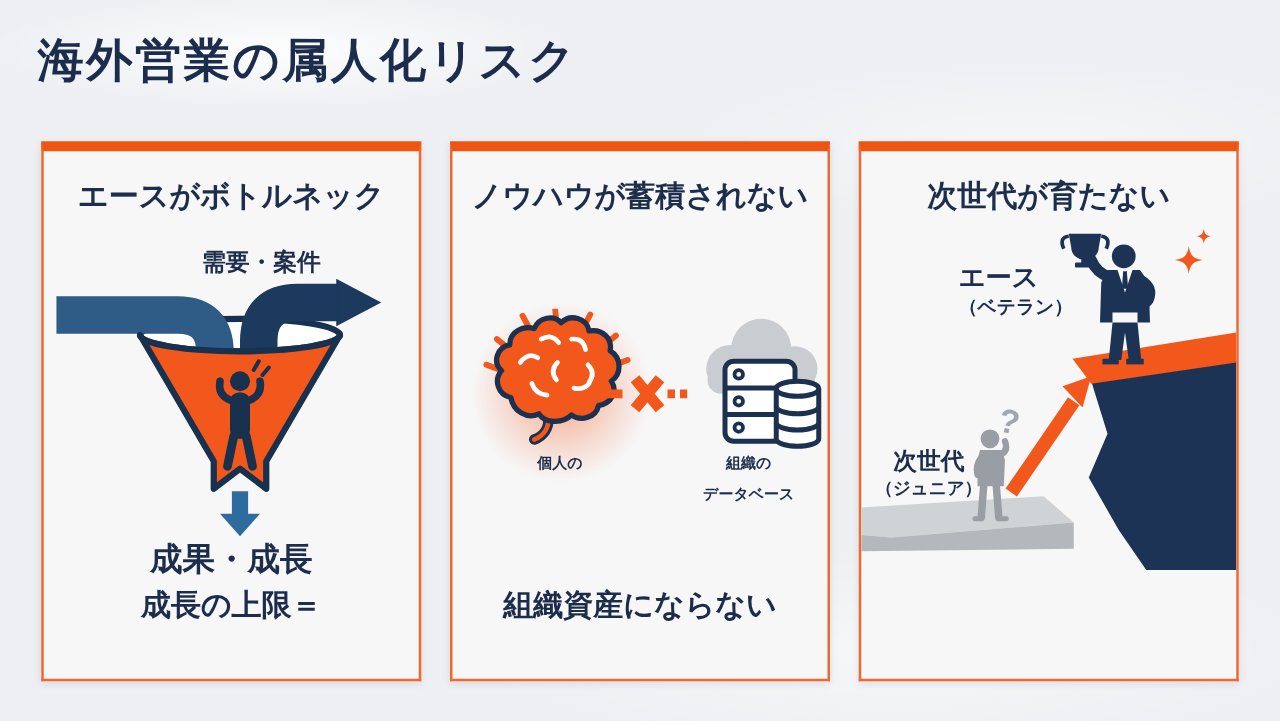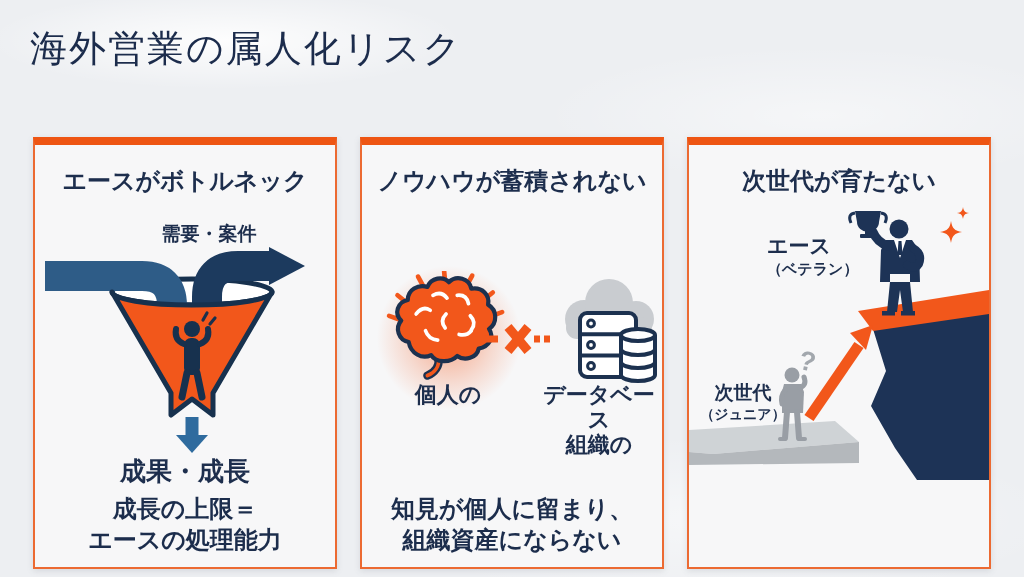--- a/index.html
+++ b/index.html
@@ -9,29 +9,28 @@
     background:#edeff2;
     background-image:
       radial-gradient(ellipse 340px 70px at 22% 7%, rgba(255,255,255,.9) 0%, rgba(255,255,255,0) 70%),
       radial-gradient(ellipse 500px 120px at 70% 90%, rgba(255,255,255,.5) 0%, rgba(255,255,255,0) 70%),
       radial-gradient(ellipse 400px 100px at 80% 20%, rgba(255,255,255,.45) 0%, rgba(255,255,255,0) 70%);
     position:relative; overflow:hidden;
     color:#1d2e4d;
   }
   .page-title{
     position:absolute; left:30px; top:24px;
-    font-size:37px; font-weight:400; letter-spacing:2px; color:#1c2c4c;
+    font-size:37px; font-weight:700; letter-spacing:2px; color:#1c2c4c;
   }
   .cards{ position:absolute; left:33px; top:113px; display:flex; gap:23px; }
   .card{
     position:relative; width:304px; height:432px;
     background:#f7f7f8;
     border:2px solid #ec6a32; border-top:8px solid #ee5513;
     box-shadow:0 2px 6px rgba(110,115,125,.18);
-    margin-top:24px;
   }
   .card-header{
     position:absolute; top:20px; left:0; width:100%;
     text-align:center; font-size:24px; font-weight:800; color:#1d2e4d;
   }
   .label{ position:absolute; width:100%; text-align:center; font-weight:800; color:#1d2e4d; }
   .top-label{ top:76px; font-size:19px;padding-left:48px; }
   .bottom-label{ top:309px; font-size:26px; }
   .caption{
     position:absolute; top:348px; left:0; width:100%;
@@ -41,21 +40,21 @@
   .funnel-svg{ position:absolute; left:10px; top:100px; }
   
   .brain-glow{
     position:absolute; left:12px; top:118px; width:150px; height:150px; border-radius:50%;
     background:radial-gradient(circle, rgba(242,87,27,.5) 0%, rgba(242,87,27,.18) 42%, rgba(242,87,27,0) 68%);
   }
   .brain-svg{ position:absolute; left:24px; top:126px; }
   .connector-svg{ position:absolute; left:122px; top:174px; }
   .cloud-svg{ position:absolute; left:192px; top:128px; }
   .pair-label{ position:absolute; top:237px; text-align:center; font-weight:800;
-    font-size:22px; line-height:25px; color:#1d2e4d; }
+    font-size:12px; line-height:25px; color:#1d2e4d; }
   .pair-label.left{ left:6px; width:160px; }
   .pair-label.right{ left:174px; width:126px; }
   
   .scene-svg{ position:absolute; left:0; top:57px; }
   .ace-label{ position:absolute; top:87px; left:78px; width:104px; text-align:left; color:#1d2e4d; }
   .ace-label .l1{ font-size:21px; font-weight:800; }
   .ace-label .l2{ font-size:15px; font-weight:700; }
   .junior-label{ position:absolute; top:235px; left:10px; width:88px; text-align:center; color:#1d2e4d; }
   .junior-label .l1{ font-size:19px; font-weight:800; }
   .junior-label .l2{ font-size:14px; font-weight:700; }
@@ -96,21 +95,20 @@
 
       <g>
         <line x1="147" y1="172" x2="147" y2="192" stroke="#2f6b9e" stroke-width="13"></line>
         <polygon points="131,190 163,190 147,208" fill="#2f6b9e"></polygon>
       </g>
     </svg>
 
     <div class="label bottom-label">成果・成長</div>
     <div class="caption">
       <div>成長の上限＝</div>
-      <div>エースの処理能力</div>
     </div>
   </section>
 
   <section class="card">
     <h2 class="card-header">ノウハウが蓄積されない</h2>
 
     <div class="brain-glow"></div>
     <svg class="brain-svg" width="122" height="113" viewBox="0 0 130 121">
       <g stroke="#f2571b" stroke-width="5" stroke-linecap="round">
         <line x1="22" y1="34" x2="12" y2="26"></line>
@@ -165,26 +163,25 @@
         <ellipse cx="84" cy="62" rx="17" ry="6" fill="#ffffff" stroke="#1c314f" stroke-width="4"></ellipse>
         <path d="M67,76 A17,6 0 0 0 101,76" fill="none" stroke="#1c314f" stroke-width="4"></path>
         <path d="M67,89 A17,6 0 0 0 101,89" fill="none" stroke="#1c314f" stroke-width="4"></path>
       </g>
     </svg>
 
     <div class="pair-label left">
       <div>個人の</div>
     </div>
     <div class="pair-label right">
+      <div>組織の</div>
       <div>データベース</div>
-      <div>組織の</div>
     </div>
 
     <div class="caption">
-      <div>知見が個人に留まり、</div>
       <div>組織資産にならない</div>
     </div>
   </section>
 
   <section class="card">
     <h2 class="card-header">次世代が育たない</h2>
 
     <svg class="scene-svg" width="300" height="278" viewBox="0 0 300 278">
 
       <g>

